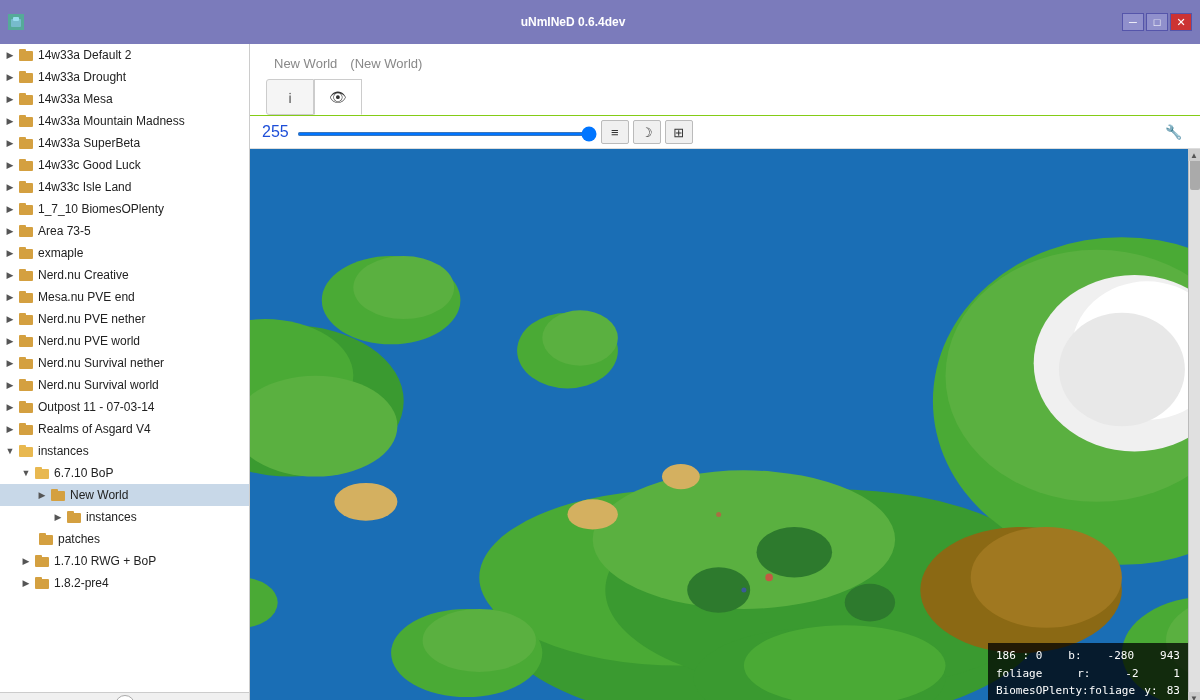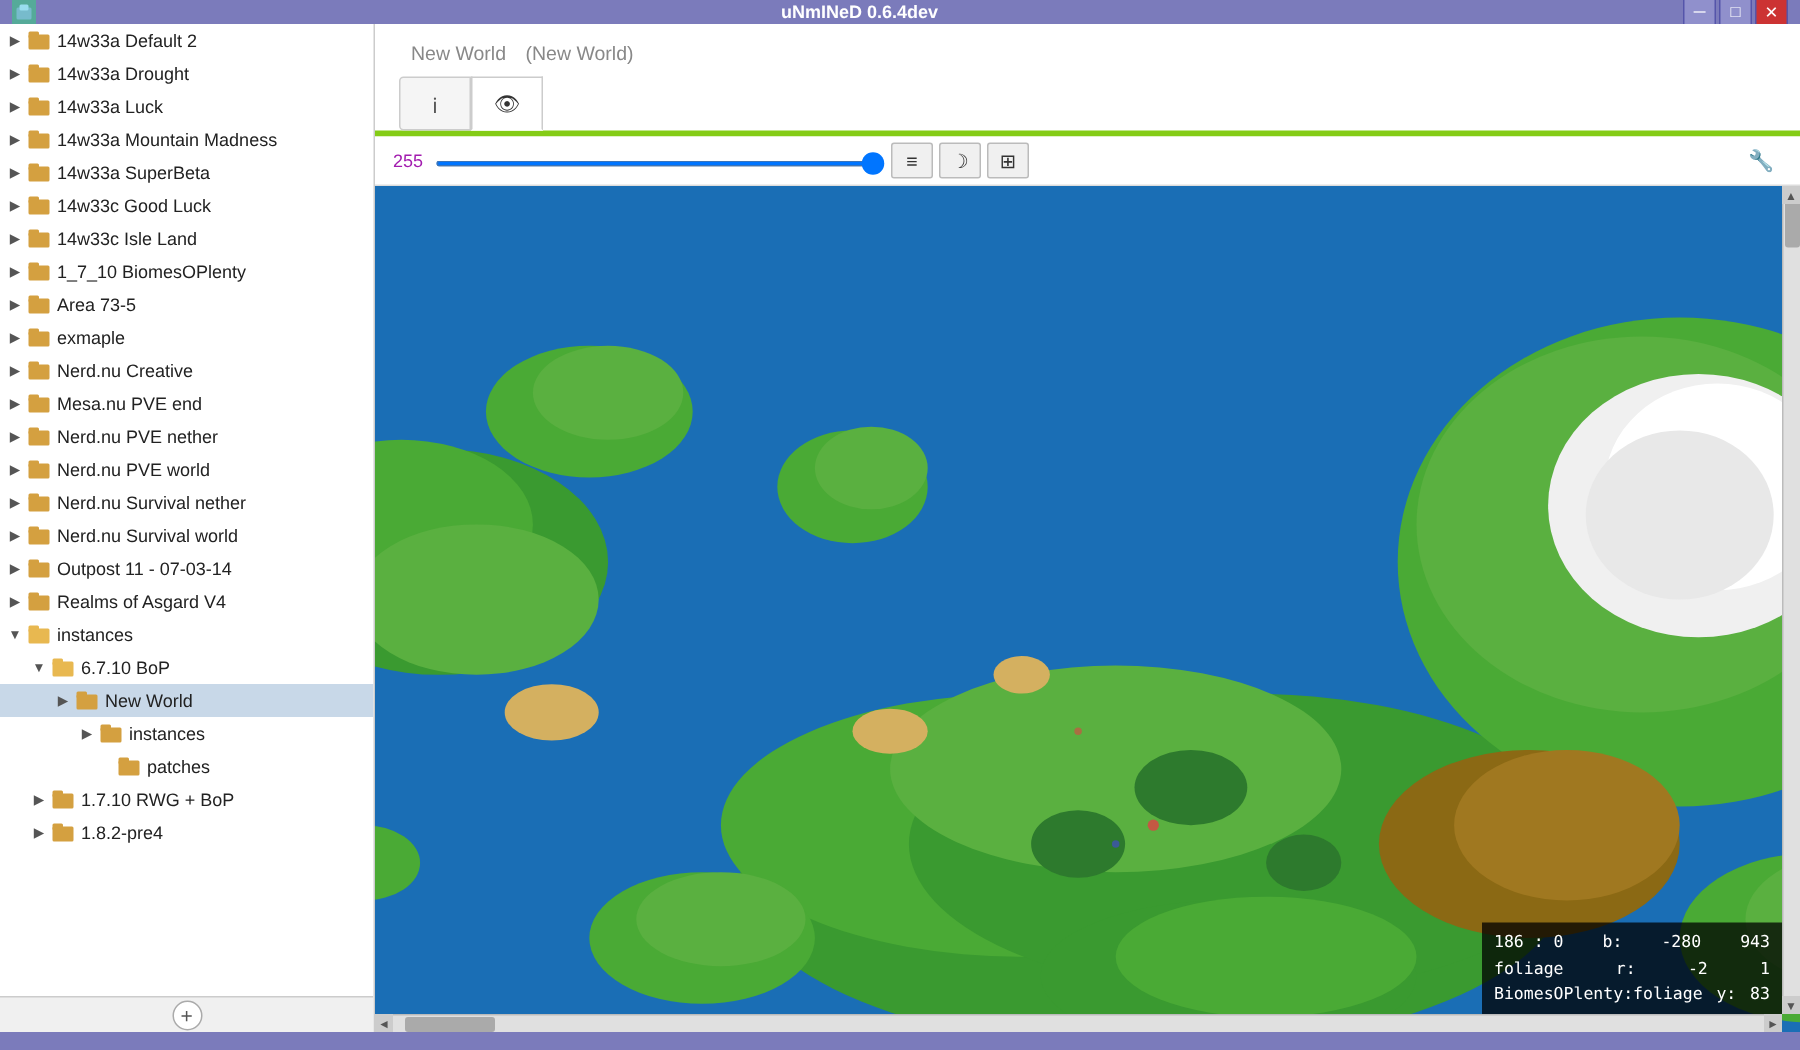--- a/index.html
+++ b/index.html
@@ -1,21 +1,21 @@
 <!DOCTYPE html>
 <html><head>
   <meta charset="utf-8">
   <style>
     * { box-sizing: border-box; margin: 0; padding: 0; }
     body { font-family: 'Segoe UI', Arial, sans-serif; font-size: 12px; background: #7b7bbb; width: 1200px; height: 700px; overflow: hidden; }
 
     
     .titlebar {
       display: flex; align-items: center; justify-content: space-between;
-      background: #7b7bbb; height: 16px; padding: 0 8px;
+      background: #7b7bbb; height: 44px; padding: 0 8px;
     }
     .titlebar-title { color: #fff; font-size: 12px; font-weight: 600; flex: 1; text-align: center; }
     .titlebar-buttons { display: flex; gap: 2px; }
     .titlebar-btn {
       width: 22px; height: 18px; background: #9090cc; border: 1px solid #5555aa;
       color: #fff; font-size: 11px; cursor: pointer; display: flex; align-items: center; justify-content: center;
     }
     .titlebar-btn.close { background: #cc3333; }
 
     
@@ -67,39 +67,39 @@
       background: #fff; border: 1px solid #aaa;
       display: flex; align-items: center; justify-content: center;
       font-size: 14px; color: #555; cursor: pointer;
     }
 
     
     .content { flex: 1; display: flex; flex-direction: column; overflow: hidden; }
 
     
     .content-header {
-      padding: 8px 16px 0 16px; background: #fff; border-bottom: 4px solid #84cc16;
+      padding: 8px 16px 0 16px; background: #fff; border-bottom: 1px solid #84cc16;
     }
     .world-title { font-size: 18px; font-weight: 300; color: #333; margin-bottom: 6px; }
     .world-title span { font-size: 13px; color: #888; margin-left: 8px; }
     .tabs { display: flex; gap: 0; }
     .tab {
       width: 48px; height: 36px; border: 1px solid #ccc; background: #f5f5f5;
       display: flex; align-items: center; justify-content: center;
       cursor: pointer; font-size: 14px; color: #555;
     }
     .tab.active { background: #fff; border-bottom: 1px solid #fff; color: #333; }
     .tab:first-child { border-radius: 3px 0 0 3px; }
 
     
     .toolbar {
       display: flex; align-items: center; padding: 4px 12px;
       background: #fff; border-bottom: 1px solid #ddd; gap: 4px;
     }
-    .toolbar-num { font-size: 12px; color: #a21caf; margin-right: 4px; }
+    .toolbar-num { font-size: 16px; color: #1d4ed8; margin-right: 4px; }
     .slider-container { flex: 1; max-width: 300px; }
     .slider { width: 100%; height: 4px; }
     .toolbar-spacer { flex: 1; }
     .toolbar-btn {
       width: 28px; height: 24px; background: #f0f0f0; border: 1px solid #bbb;
       display: flex; align-items: center; justify-content: center;
       cursor: pointer; font-size: 13px; color: #333; border-radius: 2px;
     }
     .wrench-btn {
       width: 28px; height: 24px; background: transparent; border: none;
@@ -182,21 +182,21 @@
           <span class="tree-label">14w33a Default 2</span>
         </div>
         <div class="tree-item" style="padding-left: 4px;">
           <div class="expand-arrow">▶</div>
           <div class="folder-icon"></div>
           <span class="tree-label">14w33a Drought</span>
         </div>
         <div class="tree-item" style="padding-left: 4px;">
           <div class="expand-arrow">▶</div>
           <div class="folder-icon"></div>
-          <span class="tree-label">14w33a Luck</span>
+          <span class="tree-label">14w33a Mesa</span>
         </div>
         <div class="tree-item" style="padding-left: 4px;">
           <div class="expand-arrow">▶</div>
           <div class="folder-icon"></div>
           <span class="tree-label">14w33a Mountain Madness</span>
         </div>
         <div class="tree-item" style="padding-left: 4px;">
           <div class="expand-arrow">▶</div>
           <div class="folder-icon"></div>
           <span class="tree-label">14w33a SuperBeta</span>
@@ -279,21 +279,21 @@
         <div class="tree-item selected" style="padding-left: 36px;">
           <div class="expand-arrow">▶</div>
           <div class="folder-icon"></div>
           <span class="tree-label">New World</span>
         </div>
         <div class="tree-item" style="padding-left: 52px;">
           <div class="expand-arrow">▶</div>
           <div class="folder-icon"></div>
           <span class="tree-label">instances</span>
         </div>
-        <div class="tree-item" style="padding-left: 64px;">
+        <div class="tree-item" style="padding-left: 24px;">
           <div class="expand-arrow"></div>
           <div class="folder-icon"></div>
           <span class="tree-label">patches</span>
         </div>
         <div class="tree-item" style="padding-left: 20px;">
           <div class="expand-arrow">▶</div>
           <div class="folder-icon"></div>
           <span class="tree-label">1.7.10 RWG + BoP</span>
         </div>
         <div class="tree-item" style="padding-left: 20px;">

